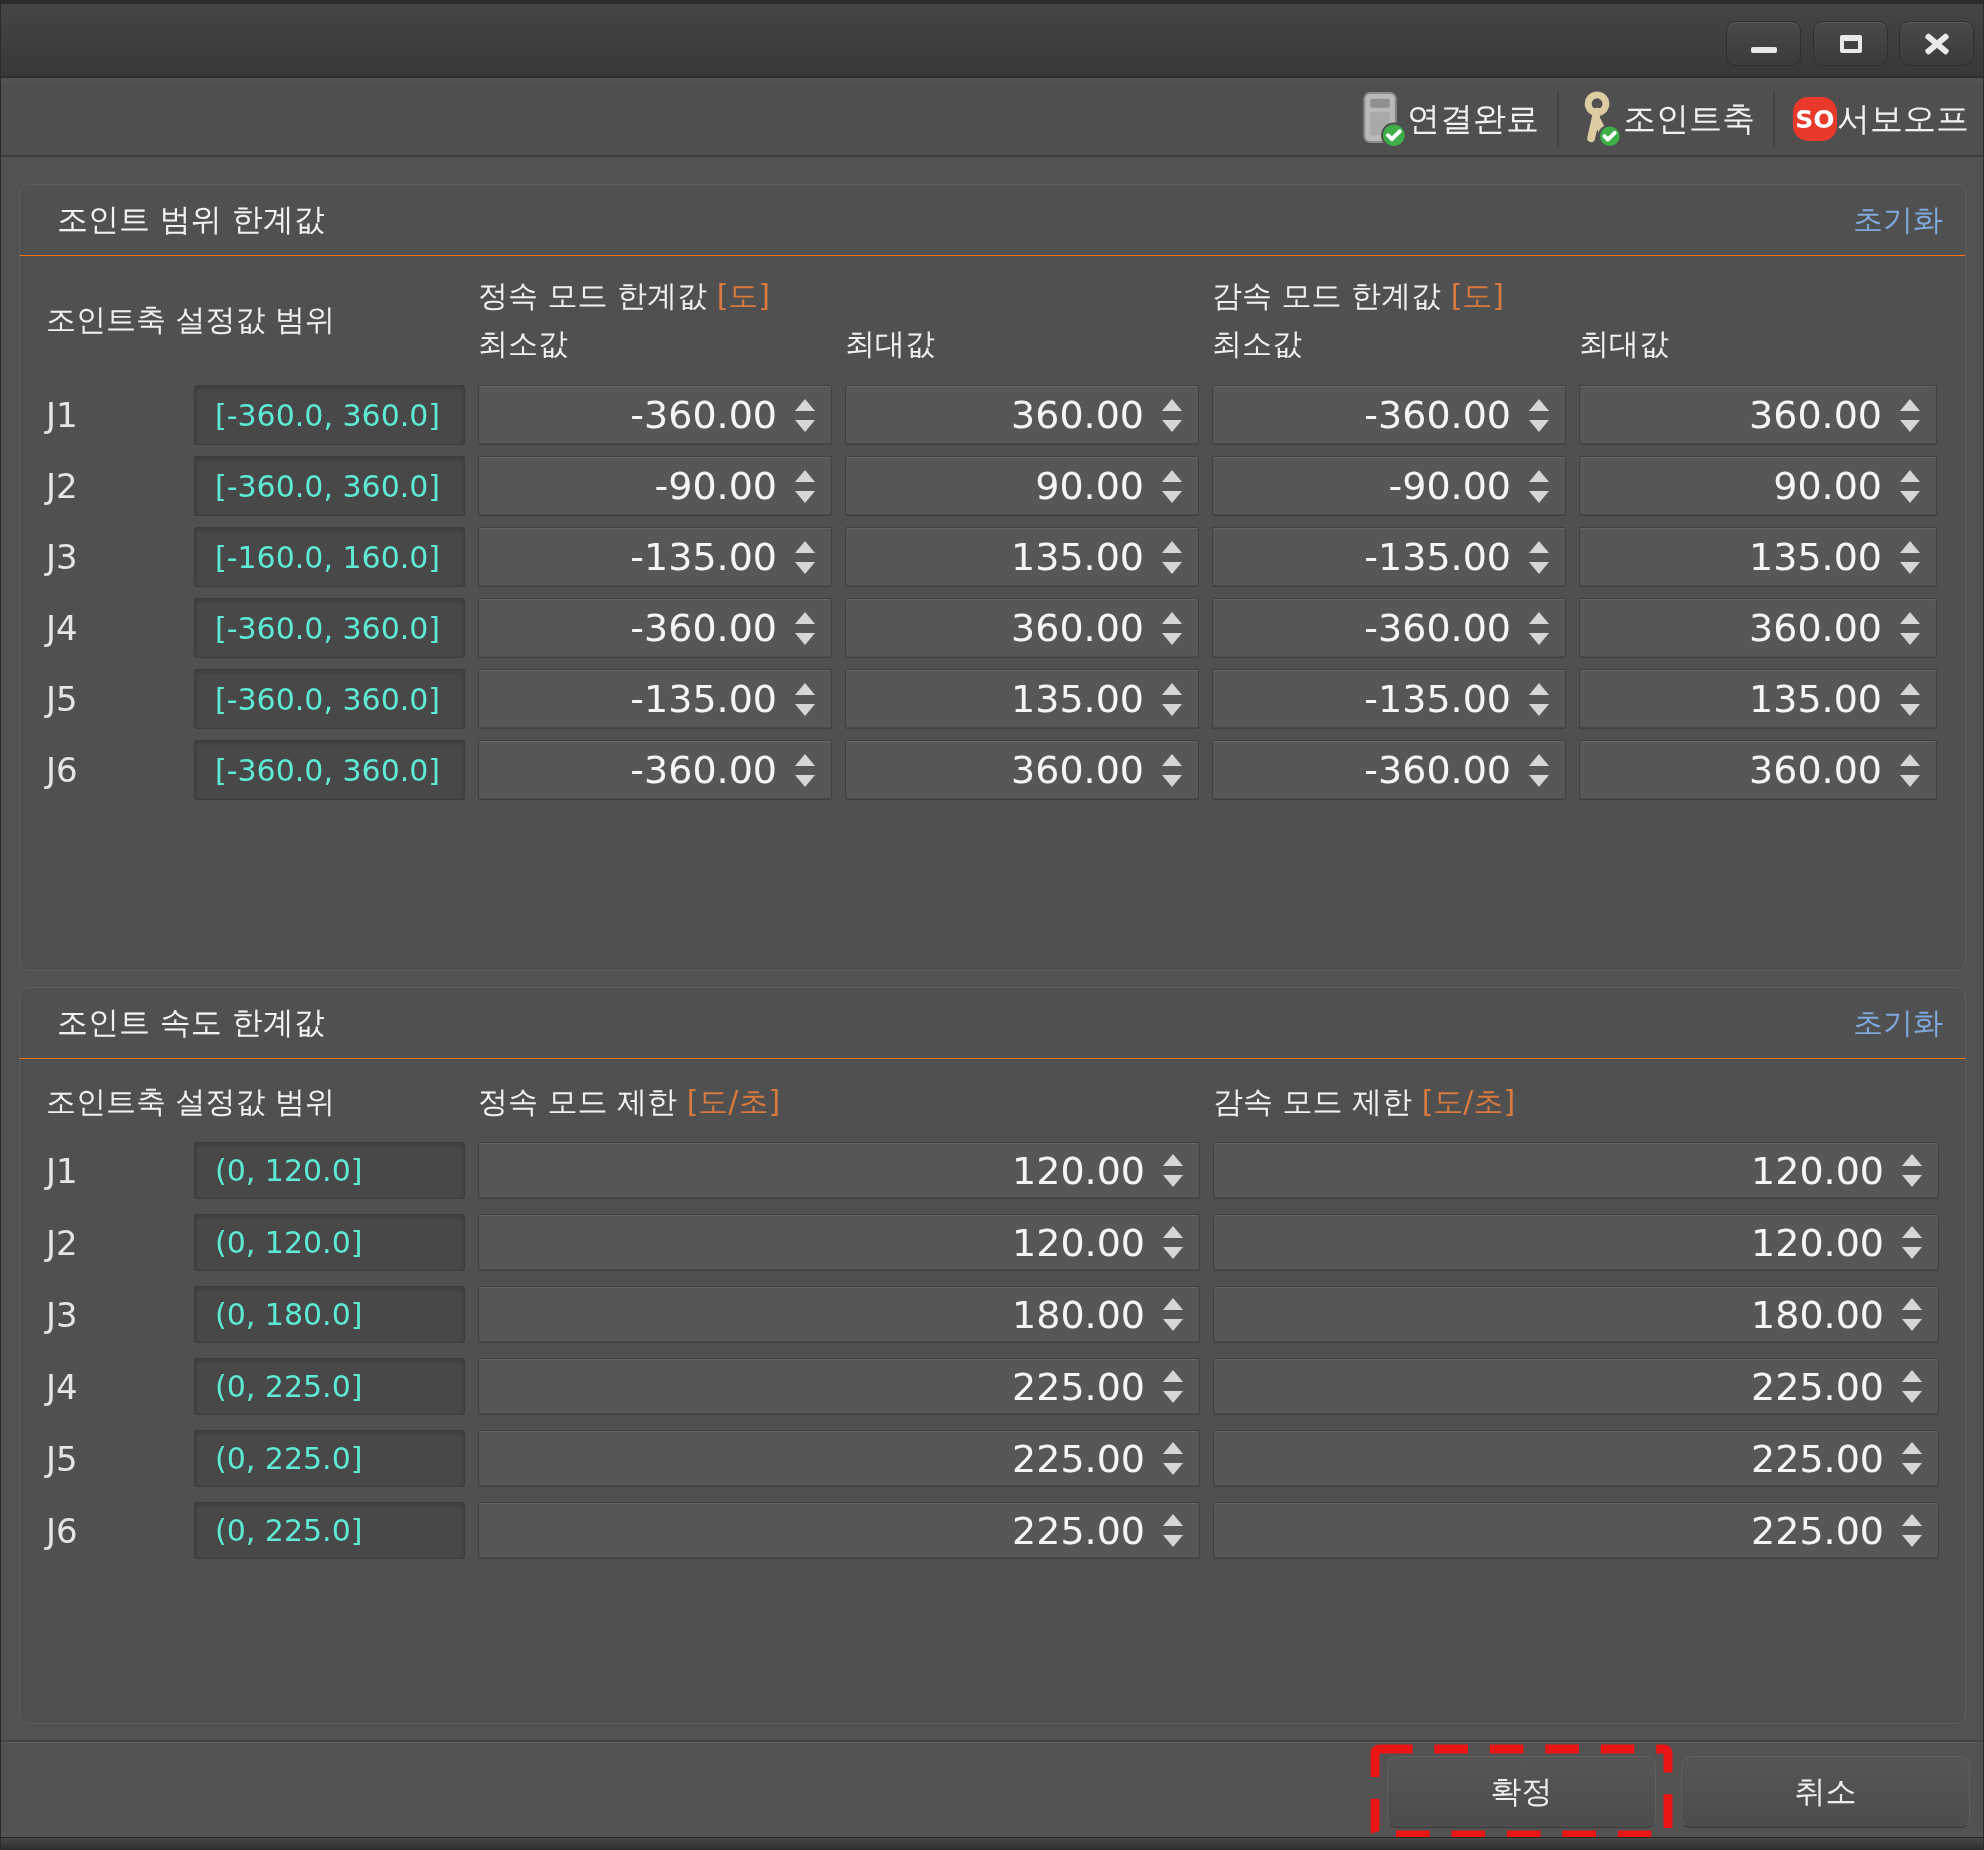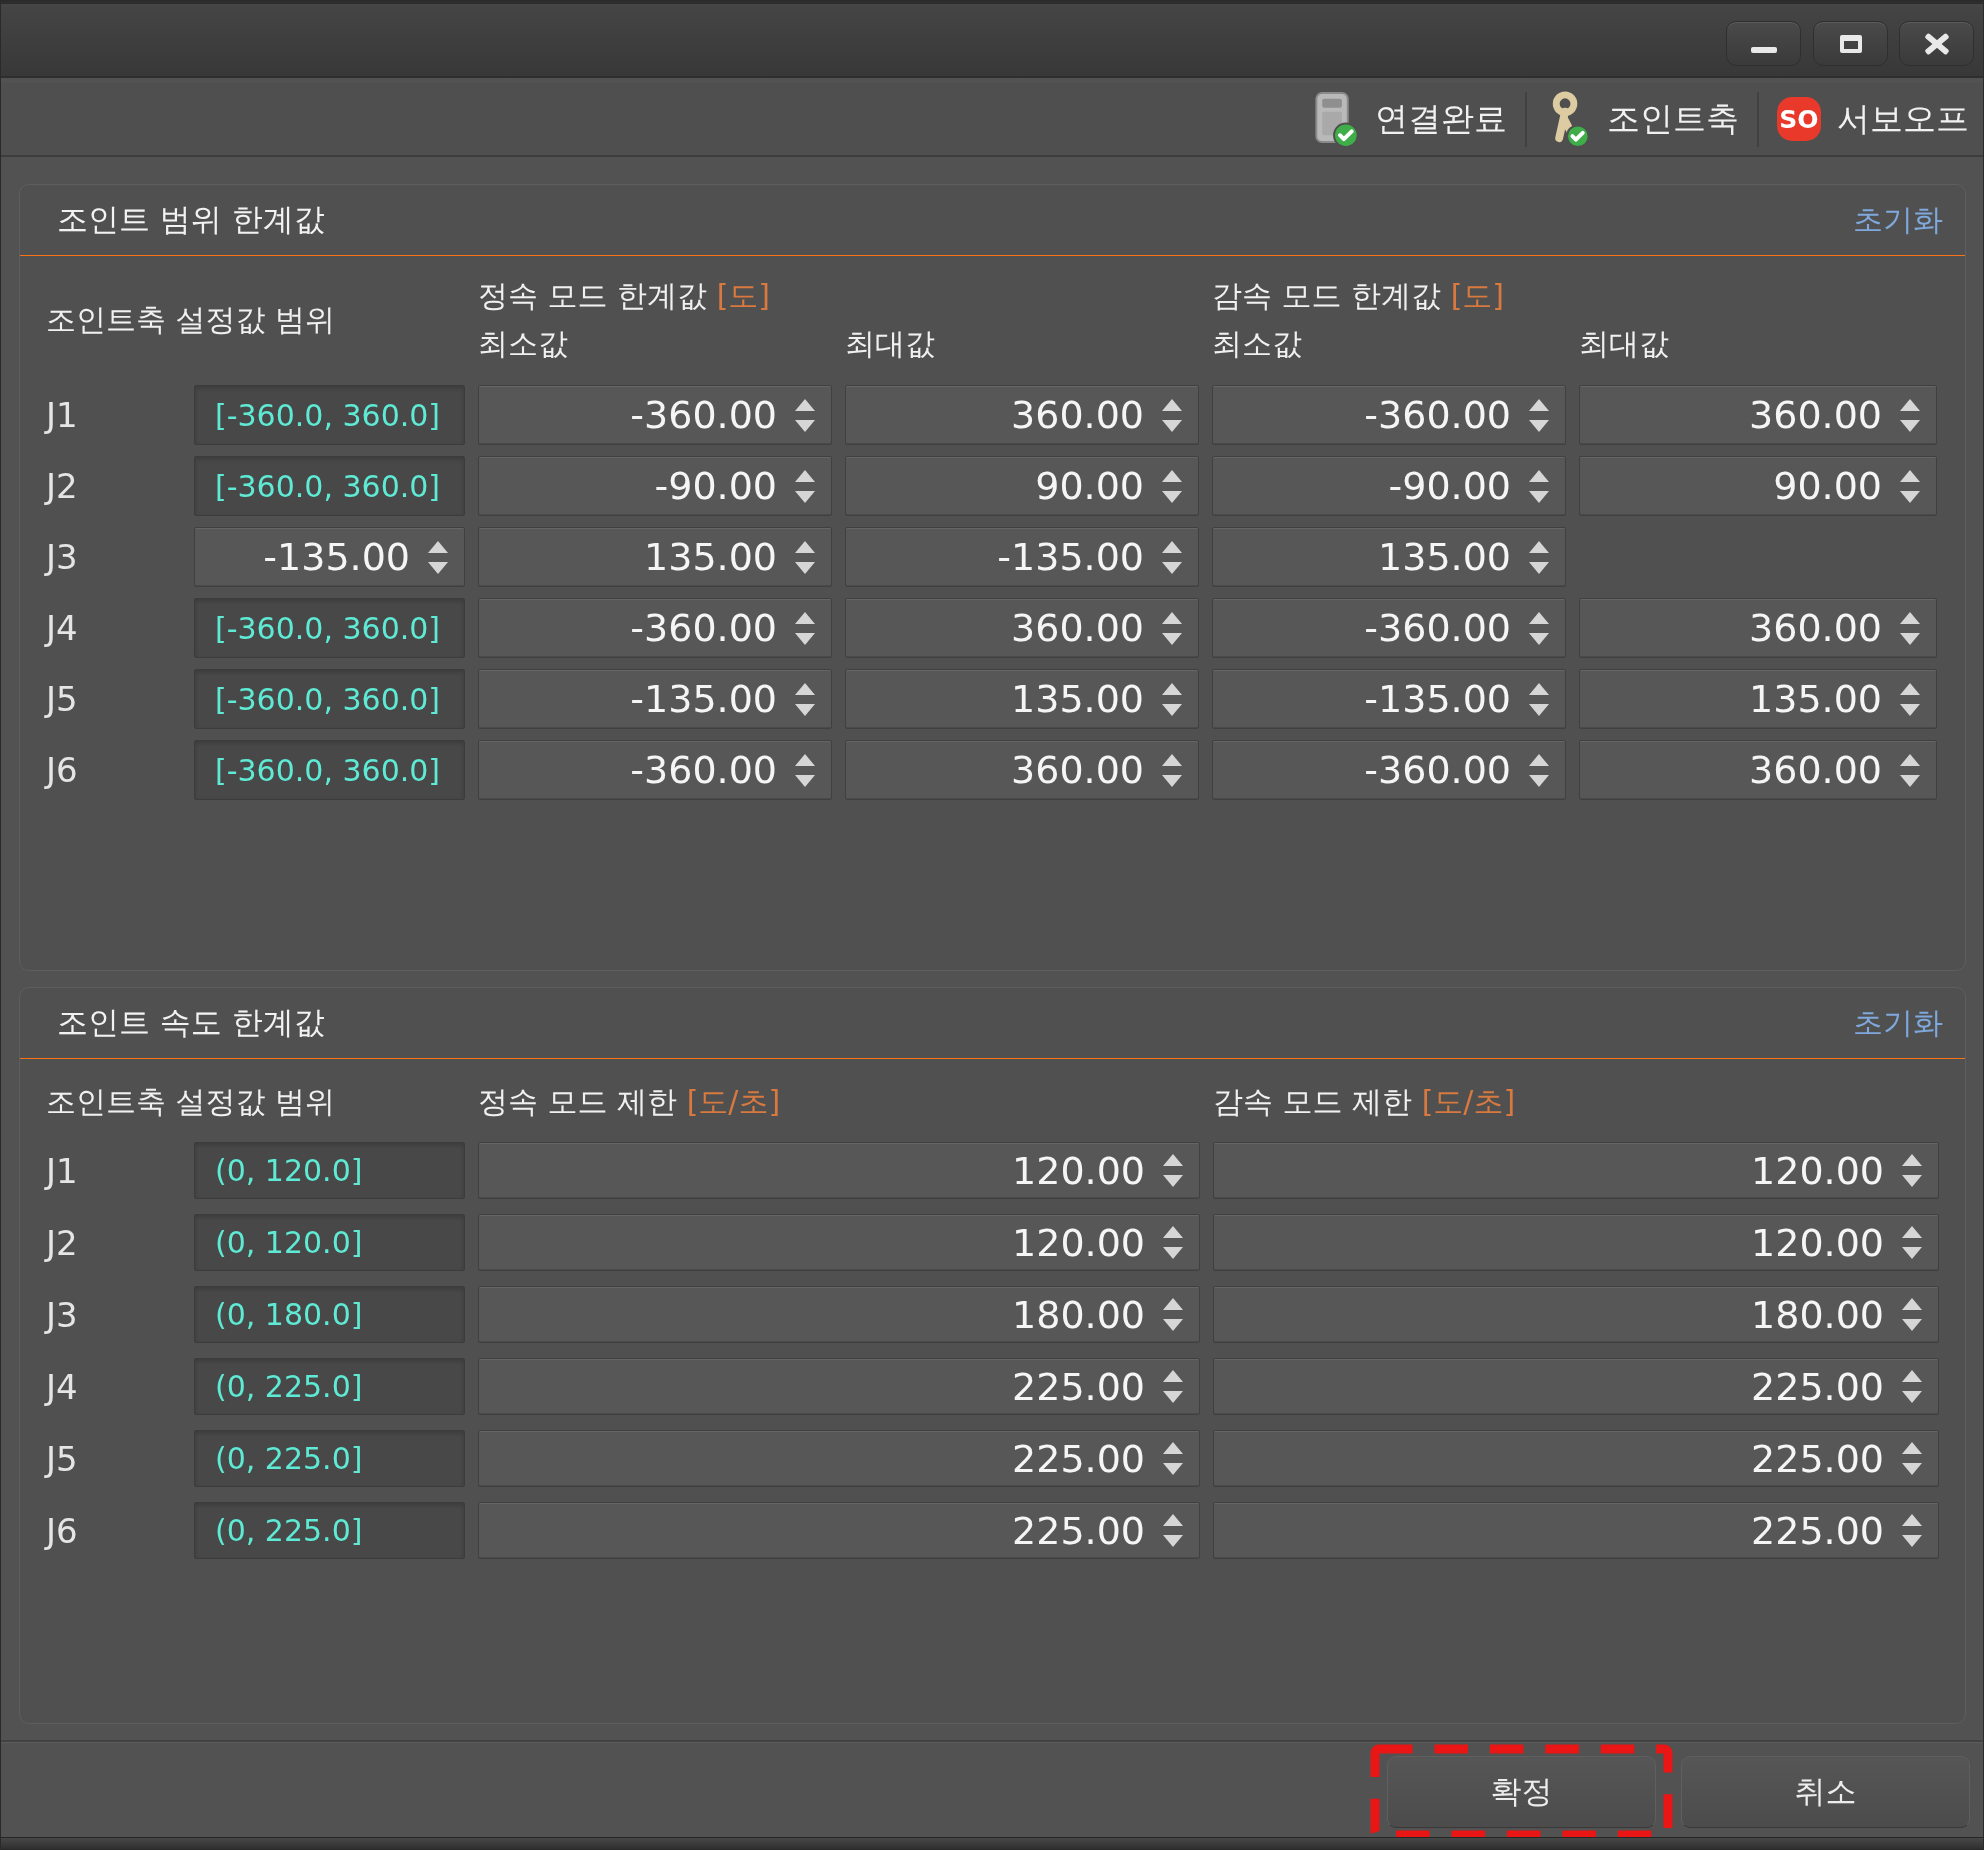--- a/index.html
+++ b/index.html
@@ -20,21 +20,21 @@
   .btn-min{left:1725px;} .btn-max{left:1812px;} .btn-close{left:1898px;}
   .glyph-min{width:26px;height:6px;background:#e9e9e9;border-radius:2px;margin-top:12px;}
   .glyph-max{width:22px;height:18px;border:4px solid #e9e9e9;border-top-width:6px;border-radius:2px;}
   .glyph-close{position:relative;width:28px;height:24px;}
   .glyph-close::before,.glyph-close::after{content:"";position:absolute;left:0;top:9px;width:28px;height:6px;background:#e9e9e9;border-radius:2px;}
   .glyph-close::before{transform:rotate(40deg);} .glyph-close::after{transform:rotate(-40deg);}
   
   .statusbar{position:absolute;top:82px;left:0;right:0;height:74px;background:#4f4f4f;
     border-bottom:2px solid #3d3d3d;display:flex;align-items:center;justify-content:flex-end;
     padding-right:14px;}
-  .status-item{display:flex;align-items:center;gap:16px;font-size:33px;color:#f1f1f1;}
+  .status-item{display:flex;align-items:center;gap:0;font-size:33px;color:#f1f1f1;}
   .status-sep{width:2px;height:55px;background:#414141;margin:0 18px;}
   .icon-wrap{position:relative;width:46px;height:57px;flex:0 0 auto;}
   .so-badge{width:44px;height:44px;border-radius:15px;display:flex;align-items:center;justify-content:center;
     font-size:25px;font-weight:bold;color:#fff;flex:0 0 auto;}
   
   .panel{position:absolute;left:18px;width:1947px;background:#505050;
     border:1px solid #5e5e5e;border-radius:10px;}
   .panel-range{top:183px;height:787px;}
   .panel-speed{top:986px;height:737px;}
   .panel-title-row{height:71px;display:flex;align-items:center;justify-content:space-between;
@@ -218,20 +218,23 @@
             <span class="num">90.00</span>
             <div class="arrows">
               <div class="arr-up"></div>
               <div class="arr-down"></div>
             </div>
           </div>
       </div>
 
       <div class="grid g6 row1">
         <div class="jlabel">J3</div>
+        <div class="range">
+            <span>[-160.0, 160.0]</span>
+          </div>
         <div class="spin">
             <span class="num">-135.00</span>
             <div class="arrows">
               <div class="arr-up"></div>
               <div class="arr-down"></div>
             </div>
           </div>
         <div class="spin">
             <span class="num">135.00</span>
             <div class="arrows">

